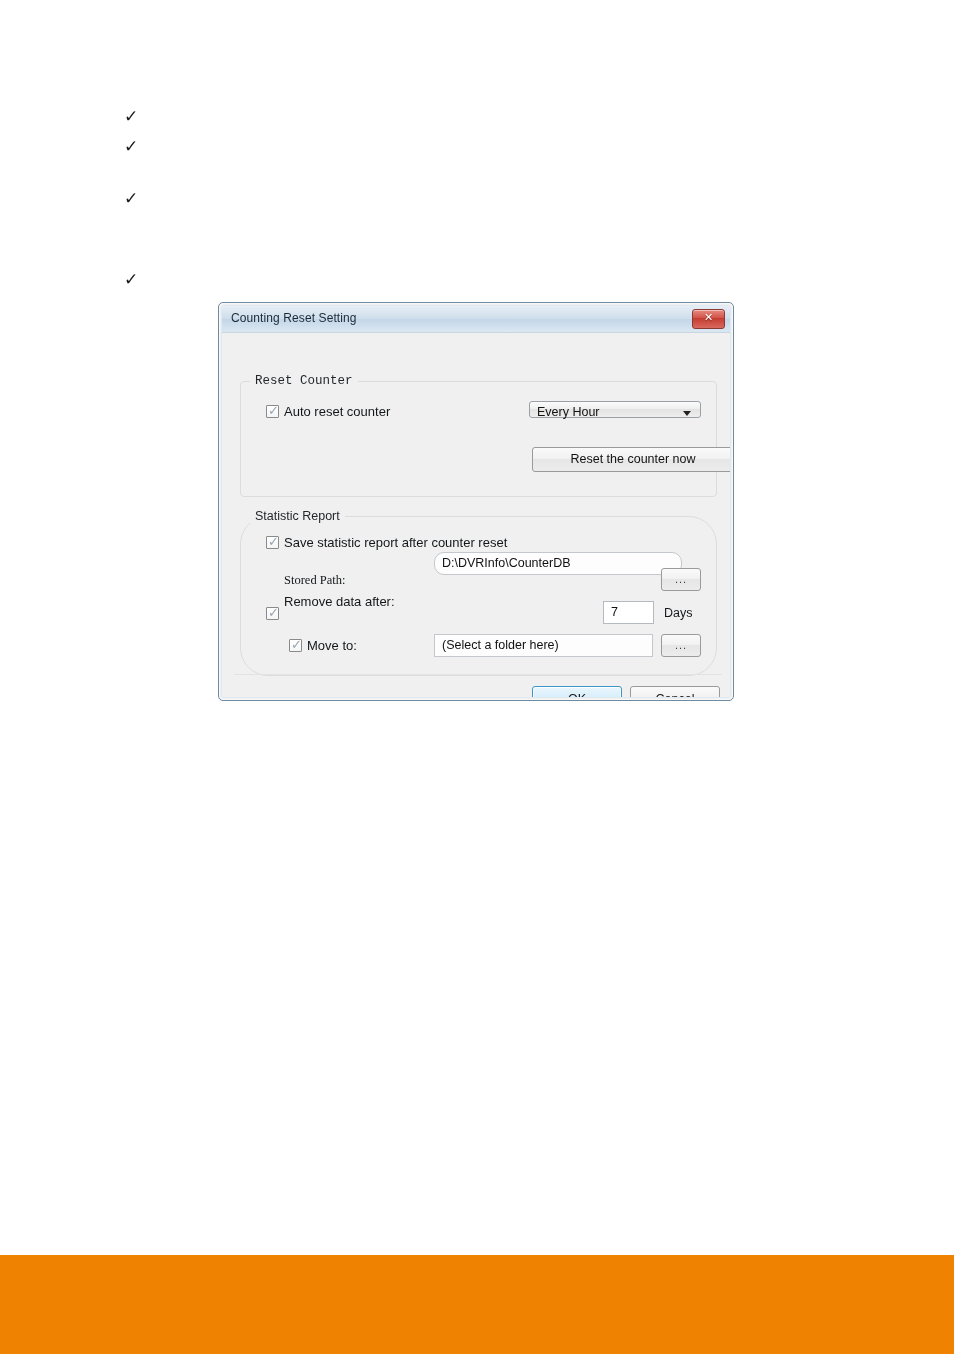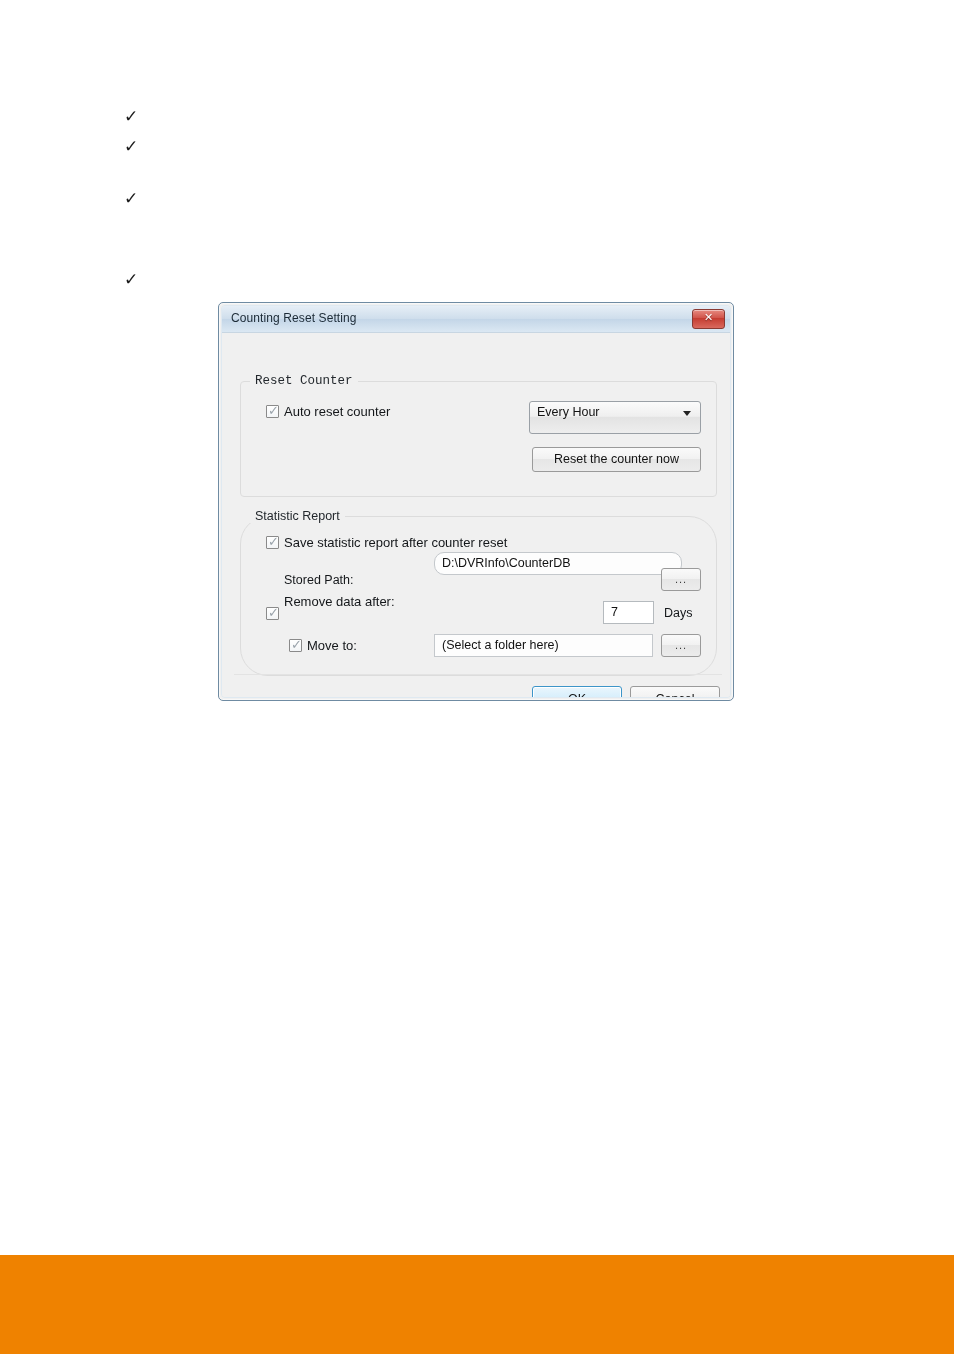--- a/index.html
+++ b/index.html
@@ -207,21 +207,21 @@
     cursor: text;
   }
   .field.white { background: #ffffff; border: 1px solid #b5babe; }
 
   
   #combo-reset-interval {
     position: absolute;
     left: 307px;
     top: 68px;
     width: 172px;
-    height: 33px;
+    height: 17px;
     box-sizing: border-box;
     border: 1px solid #9aa0a6;
     border-radius: 3px;
     background: linear-gradient(to bottom, #fbfbfb 0%, #efefef 46%, #e3e3e3 50%, #eeeeee 100%);
     cursor: pointer;
   }
   #combo-reset-interval .combo-text {
     position: absolute;
     left: 7px;
     top: 3px;
@@ -276,32 +276,32 @@
       <div class="cb" style="left:44px; top:72px;">
         <span class="tick">✓</span>
       </div>
       <span class="cb-label" style="left:62px; top:71px;">Auto reset counter</span>
 
       <div id="combo-reset-interval">
         <span class="combo-text">Every Hour</span>
         <span class="combo-arrow"></span>
       </div>
 
-      <div class="btn" style="left:310px; top:114px; width:169px; height:25px; line-height:23px;">Reset the counter now</div>
+      <div class="btn" style="left:310px; top:114px; width:202px; height:25px; line-height:23px;">Reset the counter now</div>
 
       <div class="groupbox" id="group-statistic">
         <span class="group-title">Statistic Report</span>
       </div>
 
       <div class="cb" style="left:44px; top:203px;">
         <span class="tick">✓</span>
       </div>
       <span class="cb-label" style="left:62px; top:202px;">Save statistic report after counter reset</span>
 
-      <span class="lbl" style="left:62px; top:240px;">Stored Path:</span>
+      <span class="lbl" style="left:62px; top:240px;font-family:Liberation Serif, serif;">Stored Path:</span>
       <div class="field" style="left:212px; top:219px; width:248px; height:23px;border-radius:10px;">D:\DVRInfo\CounterDB</div>
       <div class="btn small-dots" style="left:439px; top:235px; width:40px; height:23px; line-height:20px;">...</div>
 
       <div class="cb" style="left:44px; top:274px;">
         <span class="tick">✓</span>
       </div>
       <span class="cb-label" style="left:62px; top:261px;">Remove data after:</span>
 
       <div class="field white" style="left:381px; top:268px; width:51px; height:23px;">7</div>
       <span class="lbl" style="left:442px; top:273px;">Days</span>

